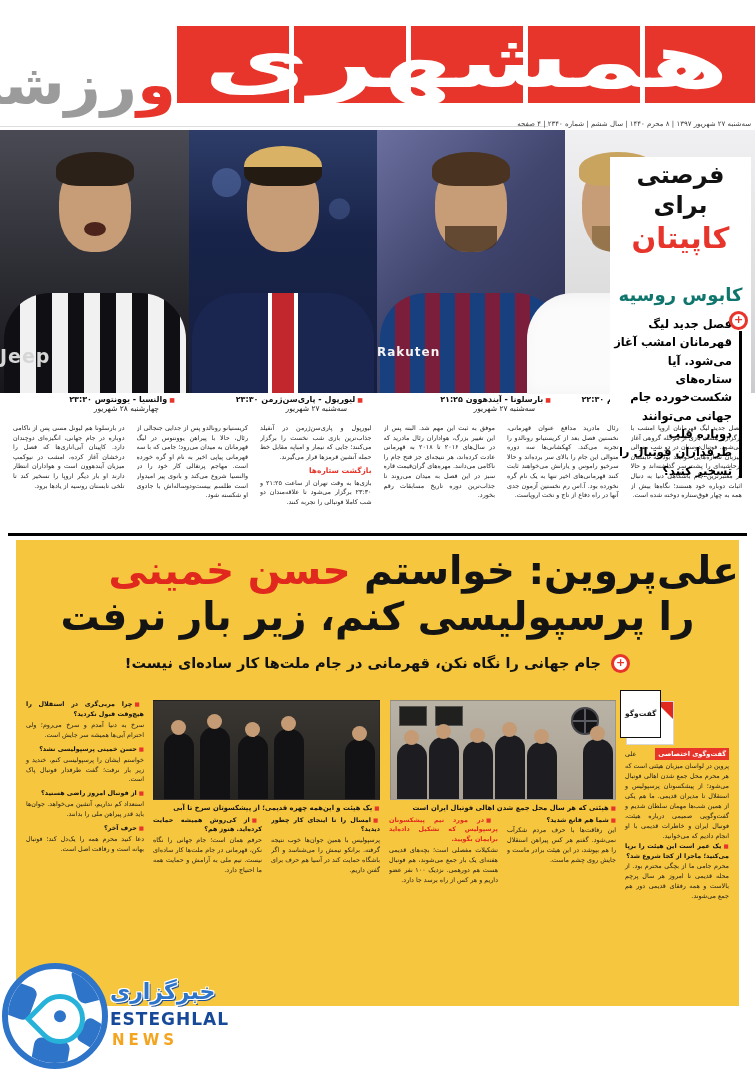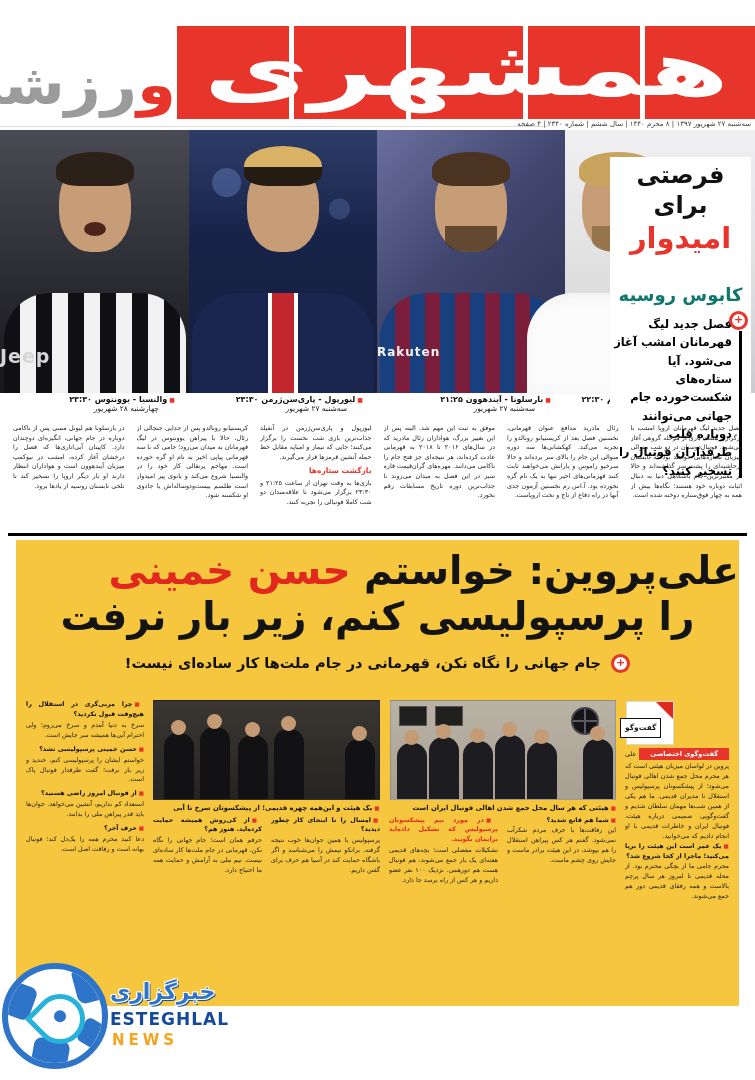--- a/index.html
+++ b/index.html
@@ -1,21 +1,21 @@
 <!DOCTYPE html>
 <html lang="fa"><head>
 <meta charset="utf-8">
 <style>
   html,body{margin:0;padding:0;background:#ffffff;}
   .page{position:relative;width:755px;height:1080px;background:#fff;overflow:hidden;
         font-family:"DejaVu Sans","Liberation Sans",sans-serif;direction:rtl;color:#141414;}
 
   
   .masthead{position:absolute;top:24px;left:0;right:0;height:102px;}
-  .mast-red{position:absolute;top:2px;right:0;width:578px;height:93px;background:#e8352b;
+  .mast-red{position:absolute;top:2px;right:0;width:578px;height:77px;background:#e8352b;
             display:flex;align-items:center;justify-content:center;overflow:hidden;
             background-image:repeating-linear-gradient(90deg,transparent 0 112px,#ffffff 112px 117px);}
   .mast-red span{font-size:74px;font-weight:bold;color:#fff;transform:scaleX(1.55) translateY(-4px);white-space:nowrap;}
   .mast-gray{position:absolute;top:20px;left:4px;width:172px;height:80px;display:flex;align-items:center;justify-content:flex-start;direction:rtl;}
   .mast-gray b{font-size:56px;font-weight:bold;transform:scaleX(1.12);transform-origin:right;white-space:nowrap;}
   .mast-gray .vav{color:#e8352b;}
   .mast-gray .rest{color:#9b9b9b;}
   .rule-thin{position:absolute;top:126px;left:0;width:548px;height:1px;background:#ddd;}
   .dateline{position:absolute;top:120px;right:4px;width:248px;font-size:7px;color:#3a3a3a;text-align:right;direction:rtl;}
 
@@ -106,25 +106,25 @@
   .frame{position:absolute;top:5px;width:26px;height:18px;background:#20201f;border:1px solid #55534d;}
   .gcaps{display:flex;gap:10px;margin:3px 0 2px;direction:rtl;}
   .gcap{flex:1;font-size:6.8px;font-weight:bold;color:#111;text-align:right;}
   .gcap .sq{color:#e8352b;font-size:5.5px;margin-left:2px;}
   .qa-row{flex:1;display:flex;gap:9px;direction:rtl;min-height:0;}
   .qacol{flex:1;overflow:hidden;}
   .q{font-weight:bold;color:#111;margin-bottom:1px;}
   .q .qm{color:#e8352b;font-size:5.5px;margin-left:2px;}
   .qred{color:#e0281e;}
   .ans{margin-bottom:4px;}
-  .byline{display:inline-block;background:#e8352b;color:#fff;font-weight:bold;font-size:6.6px;padding:1px 11px;margin-bottom:2px;}
+  .byline{display:inline-block;background:#e8352b;color:#fff;font-weight:bold;font-size:6.6px;padding:1px 3px;margin-bottom:2px;}
   .badge{float:left;width:46px;height:42px;background:#fff;border:1px solid #d8d8d8;margin:1px 4px 3px 1px;position:relative;}
   .badge .fold{position:absolute;top:0;right:0;width:0;height:0;border-top:17px solid #e0281e;border-left:17px solid transparent;}
   .badge-label{position:absolute;left:-7px;bottom:6px;background:#fff;border:1px solid #111;
-               font-size:7.5px;font-weight:bold;padding:3px 4px;white-space:nowrap;}
+               font-size:7.5px;font-weight:bold;padding:17px 4px;white-space:nowrap;}
 
   
   .wm{position:absolute;left:0;top:953px;width:250px;height:127px;z-index:8;}
   .ball{position:absolute;left:2px;top:10px;width:106px;height:106px;border-radius:50%;
         background:#fff;border:6px solid #2e74c9;box-sizing:border-box;overflow:hidden;}
   .pent{position:absolute;background:#2e74c9;border-radius:22%;}
   .pent.a{width:34px;height:34px;left:-8px;top:14px;transform:rotate(20deg);}
   .pent.b{width:38px;height:38px;right:-10px;top:-6px;transform:rotate(-15deg);}
   .pent.c{width:36px;height:36px;left:24px;bottom:-12px;transform:rotate(10deg);}
   .pent.d{width:26px;height:26px;right:-4px;bottom:16px;transform:rotate(30deg);}
@@ -174,21 +174,21 @@
     </div>
     <div class="photo p4">
       <div class="ph-torso"></div>
       <div class="ph-head"></div>
       <div class="ph-hair"></div>
       <div class="ph-beard"></div>
 
       <div class="rail">
         <div class="rail-h">
           <span class="l1">فرصتی برای</span>
-          <span class="l2">امیدوار</span>
+          <span class="l2">کاپیتان</span>
           <span class="l3">کابوس روسیه</span>
         </div>
         <div class="rail-body">
           <span class="dot-icon rail-dot">+</span>
           <span class="vline"></span>
           <span>فصل جدید لیگ قهرمانان امشب آغاز می‌شود. آیا ستاره‌های شکست‌خورده جام جهانی می‌توانند دوباره قلب طرفداران فوتبال را تسخیر کنند؟</span>
         </div>
       </div>
     </div>
   </div>

